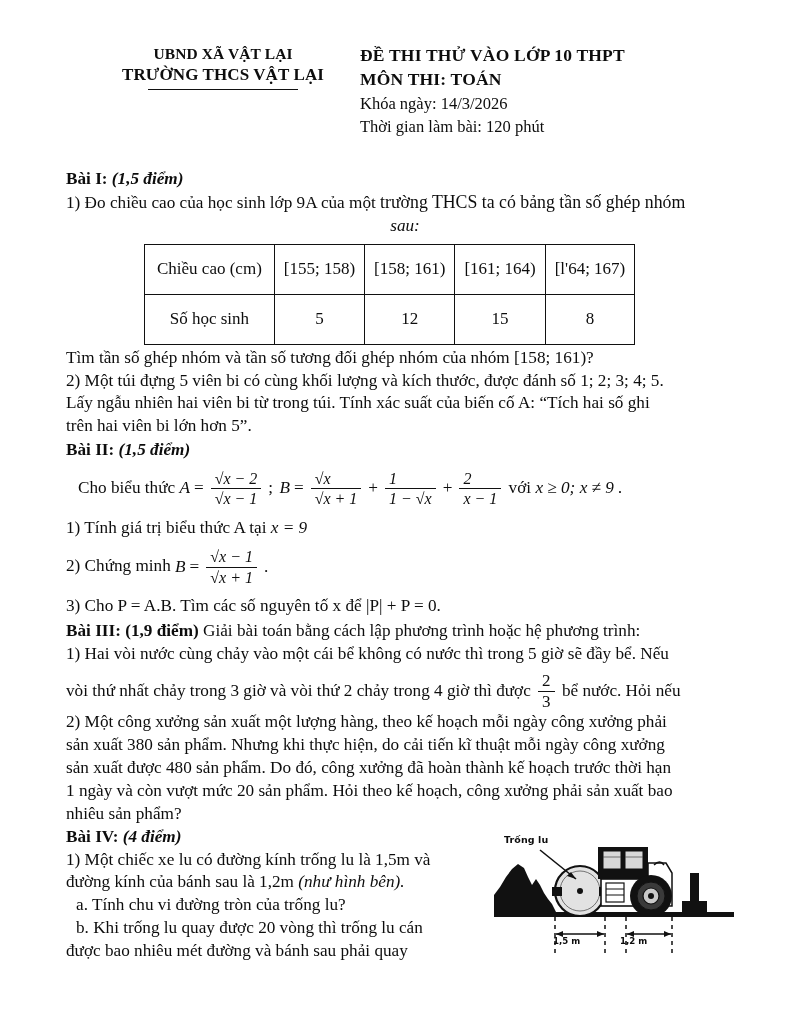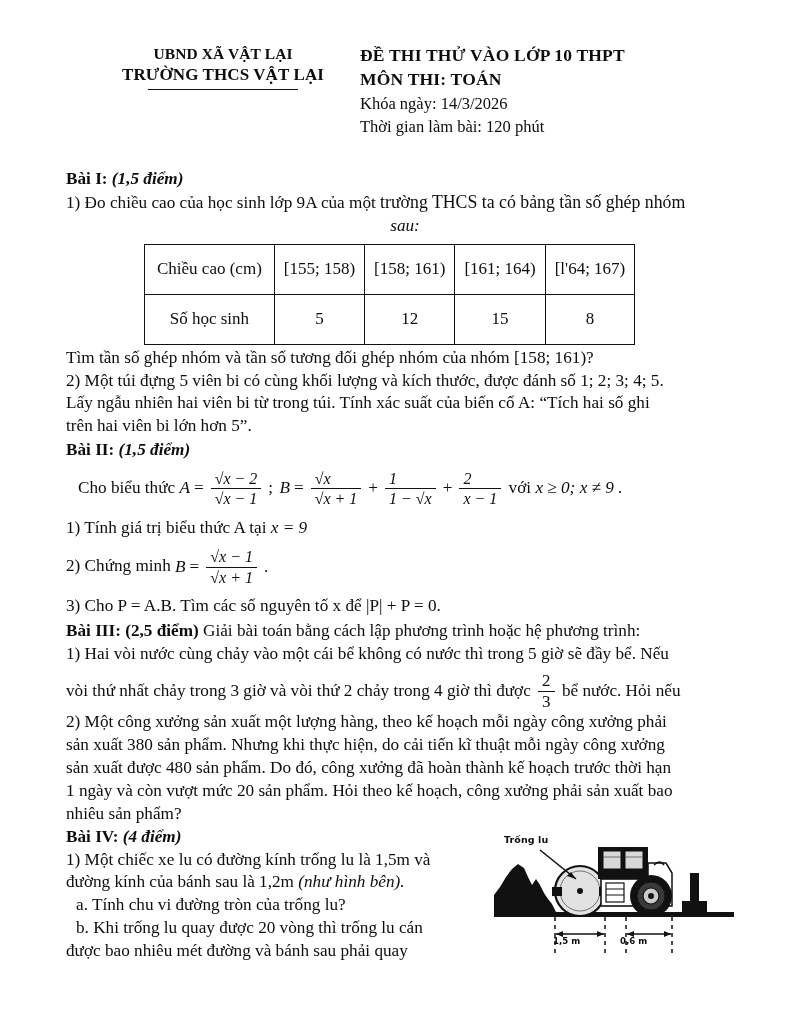--- a/index.html
+++ b/index.html
@@ -247,21 +247,21 @@
           <span class="op">.</span>
         </span>
       </p>
 
       <p class="ln" style="margin-top:9px">3) Cho P = A.B. Tìm các số nguyên tố x để |P| + P = 0.</p>
     </div>
 
     <div class="blk" style="margin-top:2px">
       <p class="ln">
         <span class="heading">Bài III:</span>
-        <span class="pts heading">(2,5 điểm)</span>
+        <span class="pts heading">(1,9 điểm)</span>
         <span>Giải bài toán bằng cách lập phương trình hoặc hệ phương trình:</span>
       </p>
       <p class="ln justify">1) Hai vòi nước cùng chảy vào một cái bể không có nước thì trong 5 giờ sẽ đầy bể. Nếu</p>
       <p class="ln" style="margin-top:6px">
         <span>vòi thứ nhất chảy trong 3 giờ và vòi thứ 2 chảy trong 4 giờ thì được</span>
         <span class="frac" style="font-size:17px">
           <span class="num">2</span>
           <span class="den">3</span>
         </span>
         <span>bể nước. Hỏi nếu</span>
@@ -337,16 +337,16 @@
 
       <line x1="62" y1="101" x2="110" y2="101" stroke="#111" stroke-width="1.4"></line>
       <polygon points="62,101 69,98 69,104" fill="#111"></polygon>
       <polygon points="110,101 103,98 103,104" fill="#111"></polygon>
       <line x1="133" y1="101" x2="177" y2="101" stroke="#111" stroke-width="1.4"></line>
       <polygon points="133,101 140,98 140,104" fill="#111"></polygon>
       <polygon points="177,101 170,98 170,104" fill="#111"></polygon>
     </svg>
     <div class="fig-label">Trống lu</div>
     <div class="dim-label dim1">1,5 m</div>
-    <div class="dim-label dim2">0,6 m</div>
+    <div class="dim-label dim2">1,2 m</div>
   </div>
 
 </div>
 
 </body></html>

